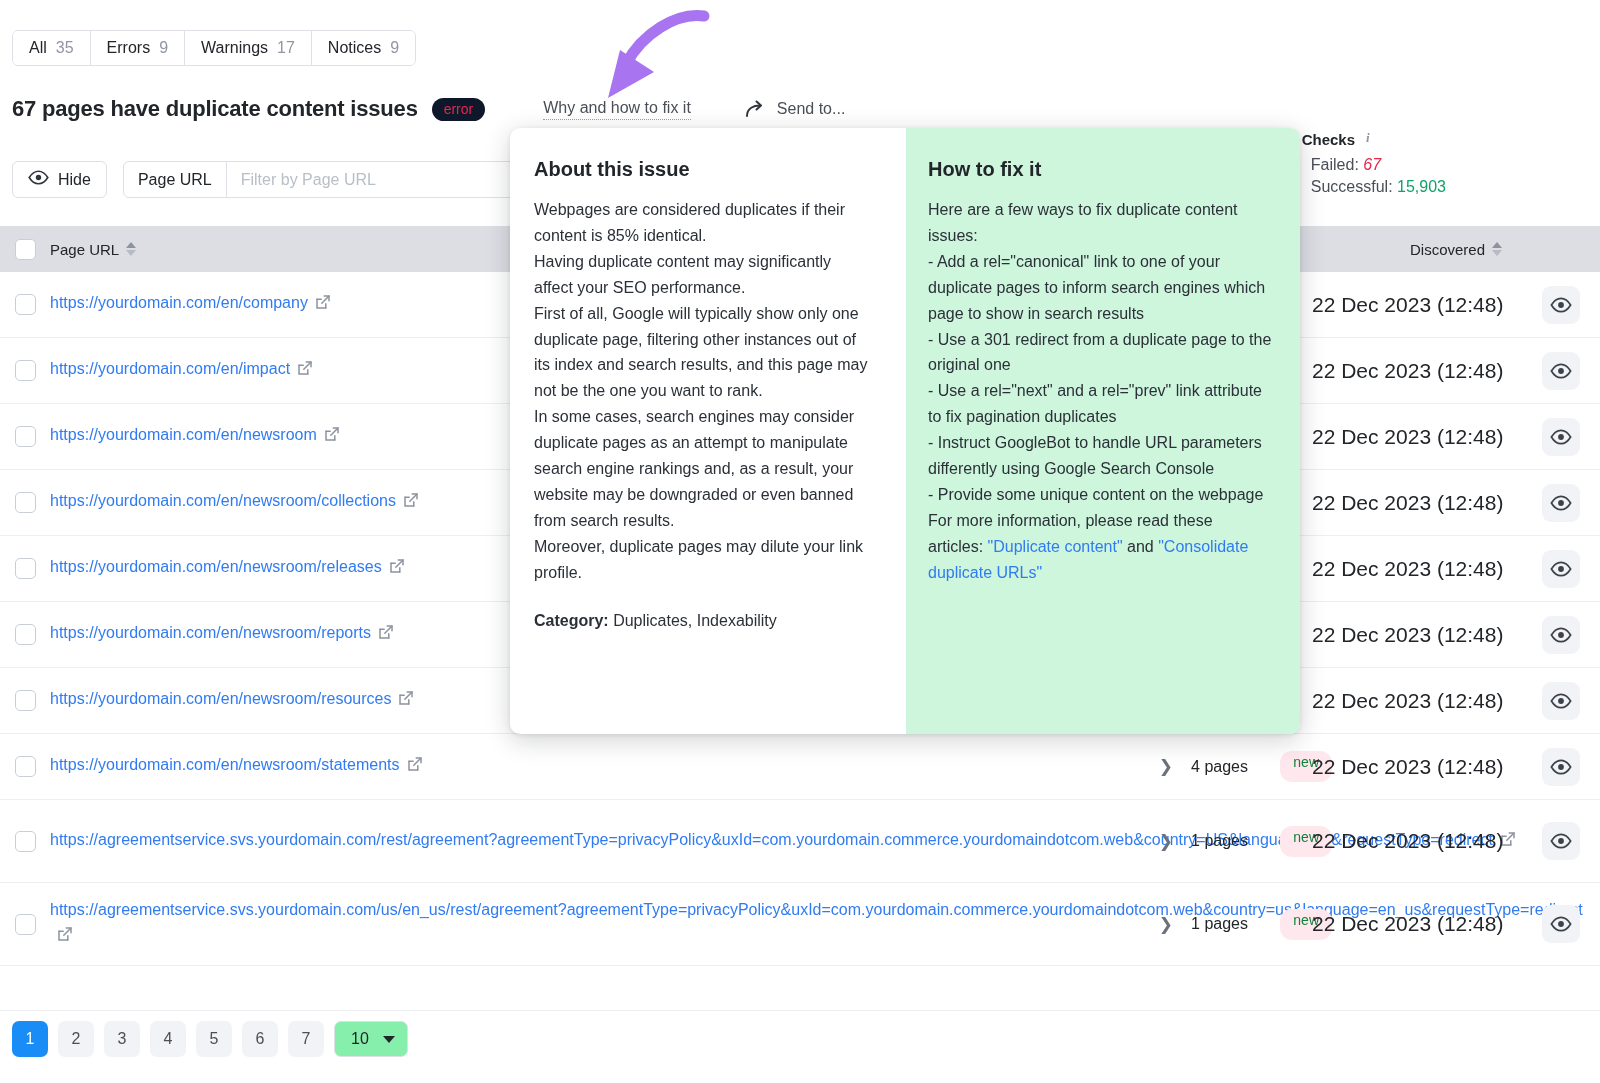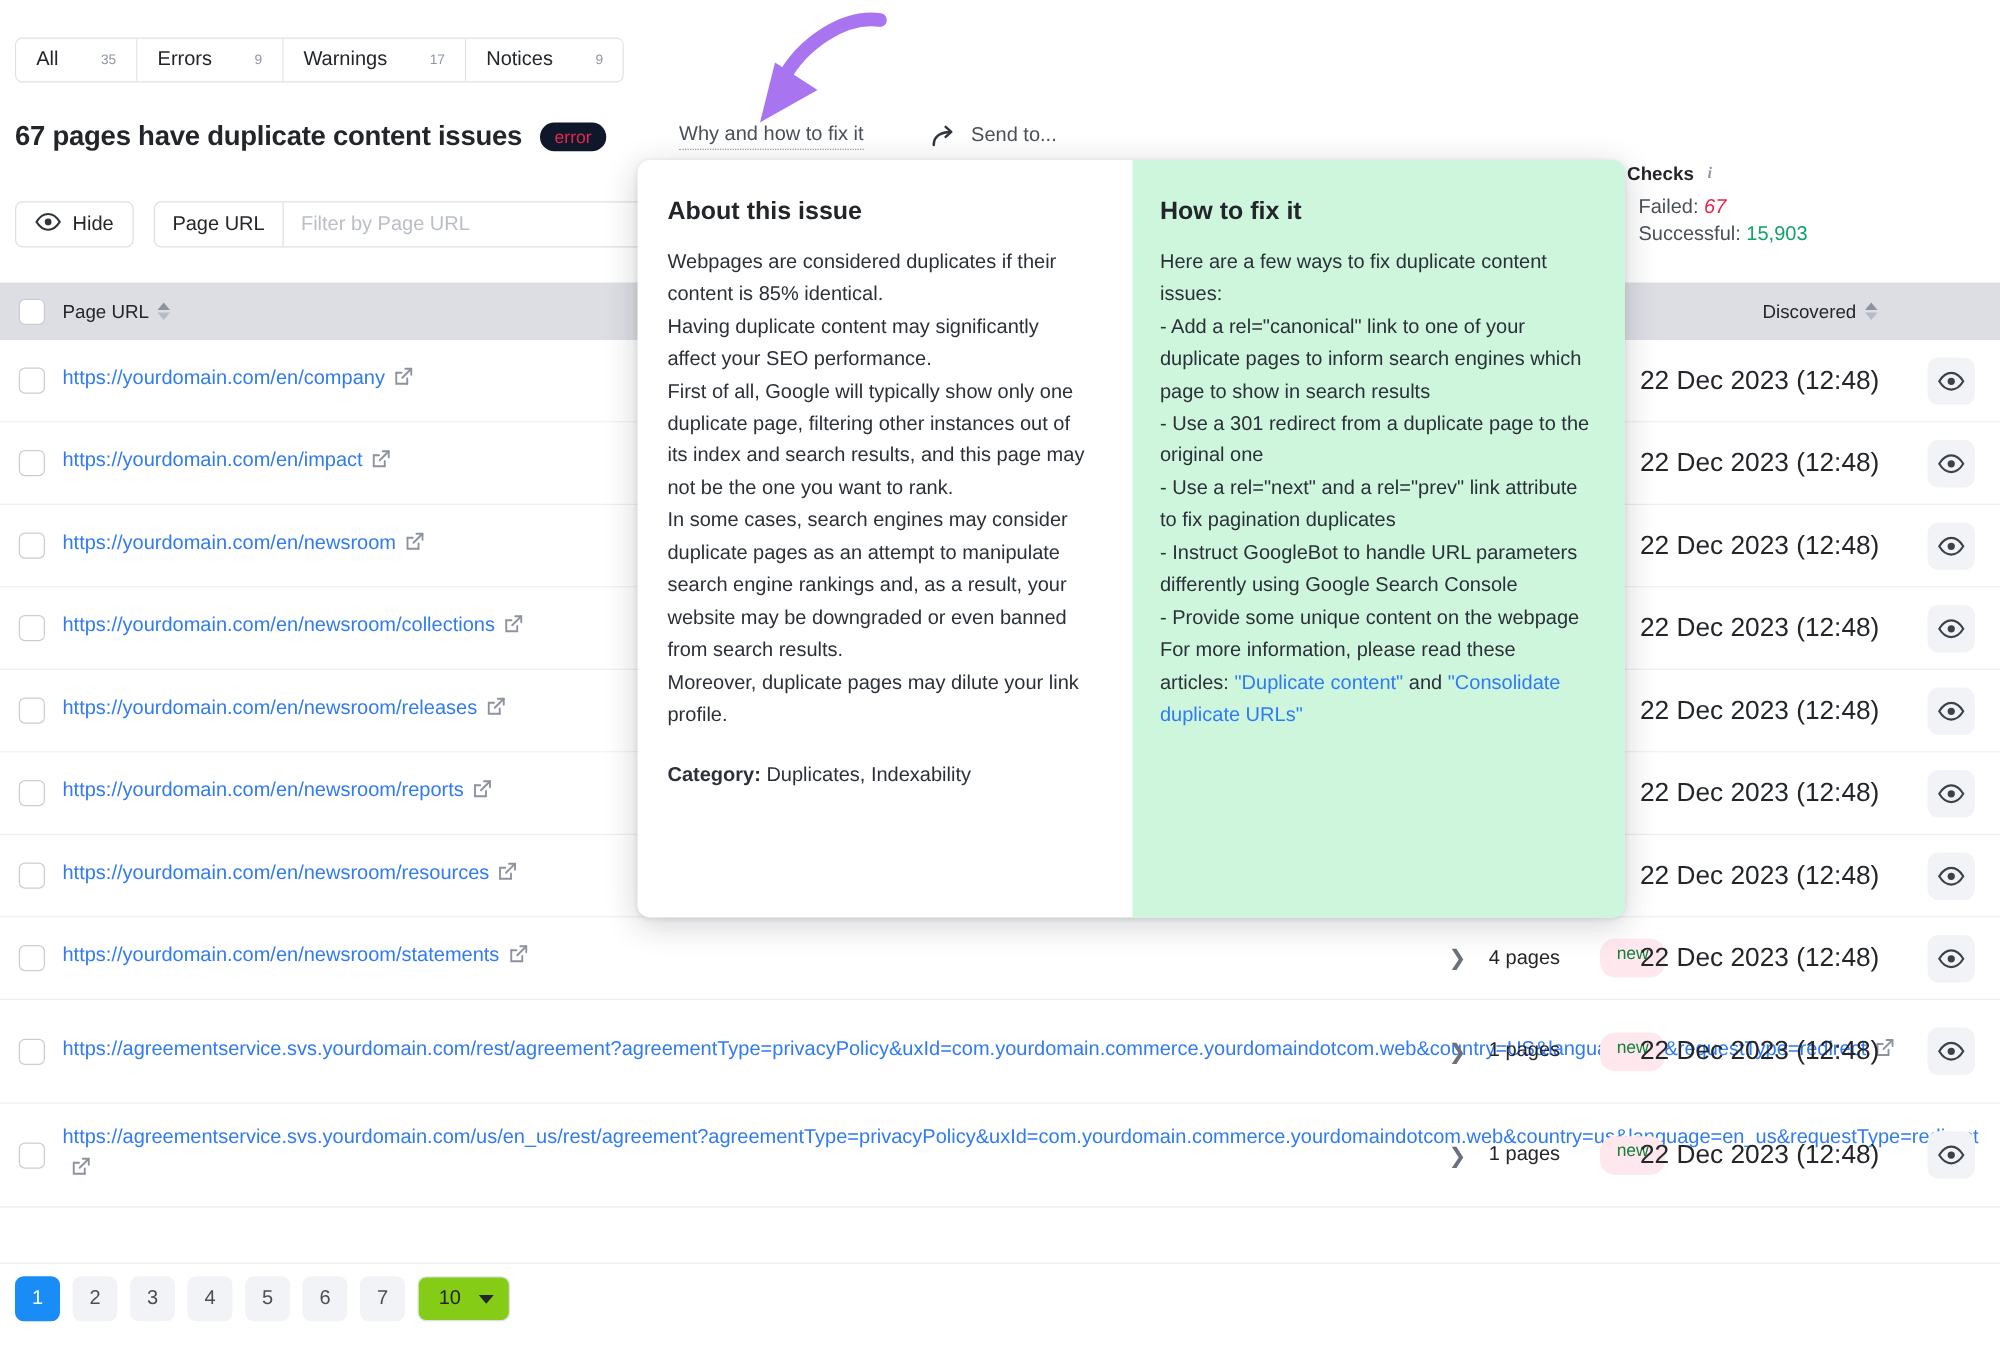--- a/index.html
+++ b/index.html
@@ -19,21 +19,21 @@
     border: 1px solid #dde0e4; border-radius: 6px;
     background: #fff; height: 36px; overflow: hidden;
   }
   .tab {
     display: flex; align-items: center; gap: 9px;
     padding: 0 16px; font-size: 16px; color: #222529;
     border-right: 1px solid #dde0e4; cursor: pointer;
     background: #fff;
   }
   .tab:last-child { border-right: none; }
-  .tab .cnt { color: #9096a2; font-size: 11px; margin-left: 25px; }
+  .tab .cnt { color: #9096a2; font-size: 16px; }
 
   
   .titlerow {
     position: absolute; left: 12px; top: 96px;
     display: flex; align-items: center; gap: 14px;
   }
   .titlerow h1 { font-size: 22px; font-weight: bold; letter-spacing: -0.2px; }
   .badge-error {
     background: #0f172a; color: #e5264e; font-size: 14px;
     border-radius: 12px; padding: 3px 12px 4px;
@@ -139,21 +139,21 @@
   .pagination {
     position: absolute; left: 12px; bottom: 26px; display: flex; gap: 10px; align-items: center;
   }
   .pg {
     width: 36px; height: 36px; border-radius: 7px; background: #f2f3f6;
     display:flex; align-items:center; justify-content:center;
     font-size: 16px; color:#4a4f57; cursor: pointer;
   }
   .pg.active { background: #1a8cf5; color:#fff; }
   .pgsel {
-    height: 36px; border: 1px solid #dde0e4; border-radius: 7px; background:#84cc16;
+    height: 36px; border: 1px solid #dde0e4; border-radius: 7px; background:#86efac;
     display:flex; align-items:center; gap: 14px; padding: 0 12px 0 16px;
     font-size: 16px; color:#222529; cursor: pointer;
   }
   .caret { width:0;height:0;border-left:6px solid transparent;border-right:6px solid transparent;border-top:7px solid #222529; }
 
   
   .popup {
     position: absolute; left: 510px; top: 128px; width: 790px; height: 606px;
     background: #fff; border-radius: 10px; display: flex;
     box-shadow: 0 6px 26px rgba(25,30,40,0.20), 0 1px 4px rgba(25,30,40,0.10);

